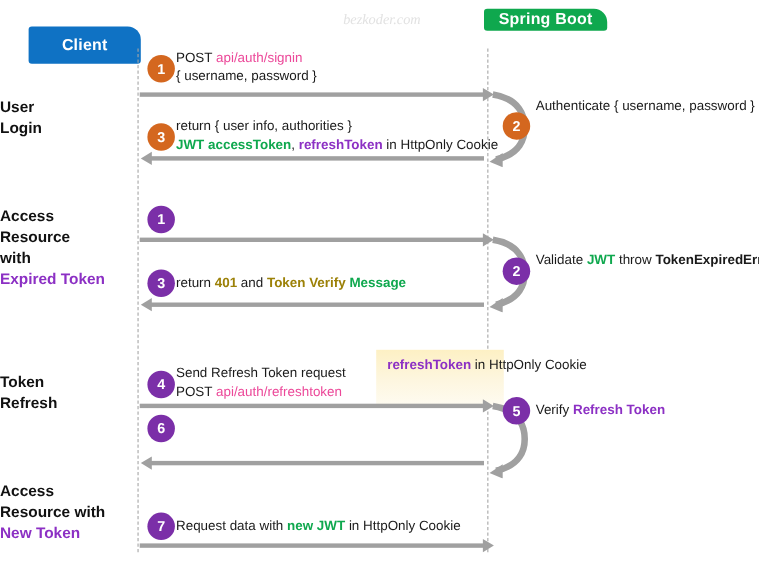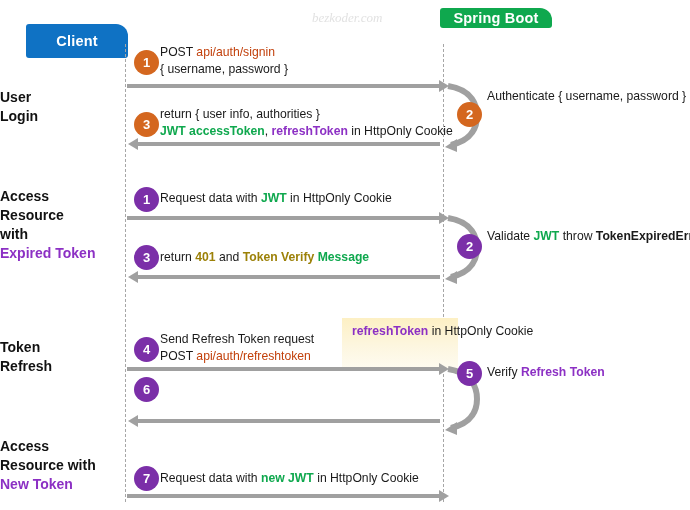--- a/index.html
+++ b/index.html
@@ -128,21 +128,21 @@
   .msg {
     position: absolute;
     font-size: 12.2px;
     line-height: 16.5px;
     color: #1a1a1a;
     white-space: nowrap;
   }
   .msg .ln { display: block; }
 
   
-  .c-url    { color: #c2410c; }
+  .c-url    { color: #ec4899; }
   .c-jwt    { color: #0fa84e; font-weight: bold; }
   .c-token  { color: #8c30c4; font-weight: bold; }
   .c-err    { color: #9c8108; font-weight: bold; }
   .c-bold   { color: #1a1a1a; font-weight: bold; }
 
   
   #note-refresh {
     position: absolute;
     left: 342px; top: 318px;
     width: 116px; height: 50px;
@@ -231,25 +231,20 @@
     <span class="ln">return { user info, authorities }</span>
     <span class="ln">
       <span class="c-jwt">JWT accessToken</span><span>, </span><span class="c-token">refreshToken</span><span> in HttpOnly Cookie</span>
     </span>
   </div>
   <div class="step orange" style="left:134px; top:112px;">
     <span>3</span>
   </div>
   <div class="arrow to-left" style="left:137px; top:142px; width:303px;"></div>
 
-  <div class="msg" style="left:160px; top:190px;">
-    <span class="ln">
-      <span>Request data with </span><span class="c-jwt">JWT</span><span> in HttpOnly Cookie</span>
-    </span>
-  </div>
   <div class="step purple" style="left:134px; top:187px;">
     <span>1</span>
   </div>
   <div class="arrow to-right" style="left:127px; top:216px; width:313px;"></div>
 
   <svg class="server-arc" style="top:212px;" width="40" height="72" viewBox="0 0 40 72">
     <path d="M5,6 C30,10 34,26 34,36 C34,46 30,60 8,65" fill="none" stroke="#a0a0a0" stroke-width="6" stroke-linecap="butt"></path>
     <path d="M14,59 L2,67 L14,72 Z" fill="#a0a0a0"></path>
   </svg>
   <div class="step purple" style="left:457px; top:234px;">

